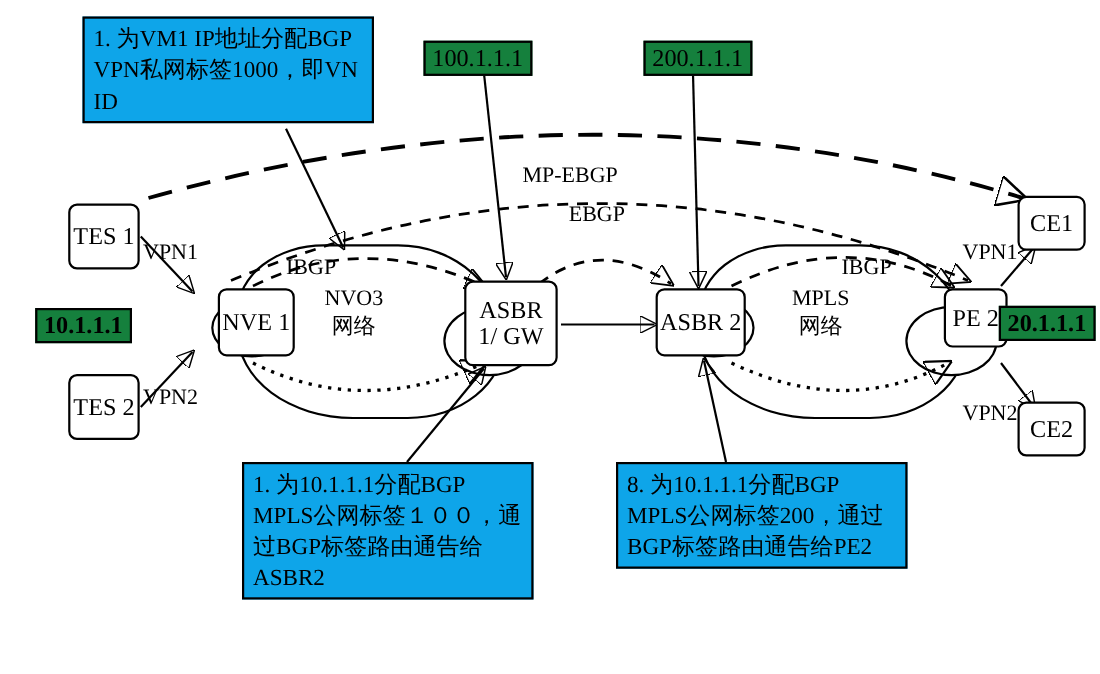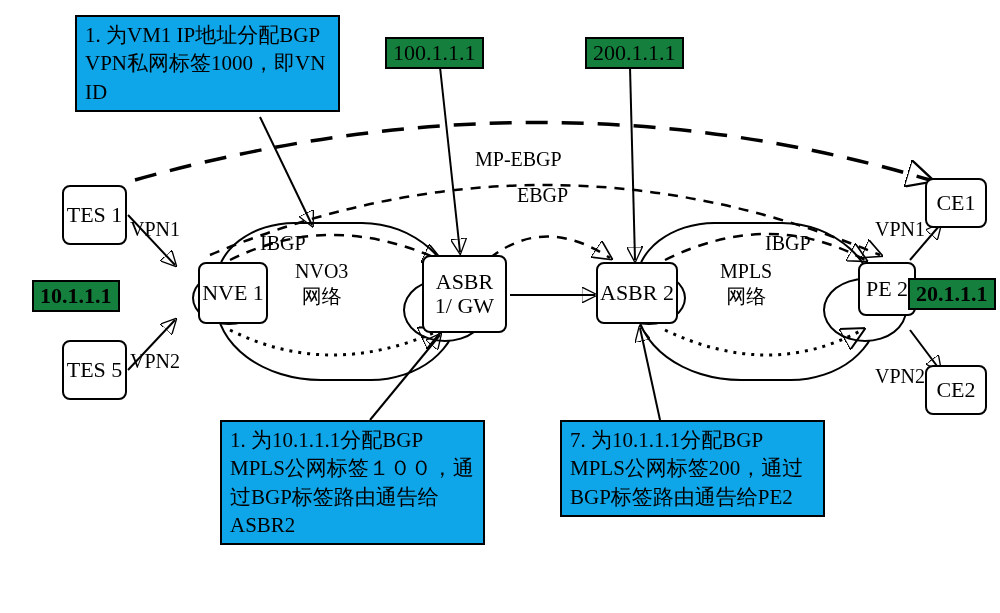--- a/index.html
+++ b/index.html
@@ -99,36 +99,36 @@
 
   <div class="cloud" style="left:215px; top:222px; width:240px; height:155px;"></div>
   <div class="cloud" style="left:635px; top:222px; width:240px; height:155px;"></div>
 
   <div class="lbl" style="left:295px; top:260px; text-align:center; white-space:pre;">NVO3
 网络</div>
   <div class="lbl" style="left:720px; top:260px; text-align:center; white-space:pre;">MPLS
 网络</div>
 
   <div class="node" style="left:62px; top:185px; width:65px; height:60px;">TES 1</div>
-  <div class="node" style="left:62px; top:340px; width:65px; height:60px;">TES 5</div>
+  <div class="node" style="left:62px; top:340px; width:65px; height:60px;">TES 2</div>
   <div class="node" style="left:173px; top:262px; width:70px; height:62px;margin-left:25px;">NVE 1</div>
   <div class="node" style="left:422px; top:255px; width:85px; height:78px;">ASBR 1/ GW</div>
   <div class="node" style="left:596px; top:262px; width:82px; height:62px;">ASBR 2</div>
   <div class="node" style="left:858px; top:262px; width:58px; height:54px;">PE 2</div>
   <div class="node" style="left:925px; top:178px; width:62px; height:50px;">CE1</div>
   <div class="node" style="left:925px; top:365px; width:62px; height:50px;">CE2</div>
 
   <div class="ipbox bold" style="left:32px; top:280px;">10.1.1.1</div>
   <div class="ipbox" style="left:385px; top:37px;">100.1.1.1</div>
   <div class="ipbox" style="left:585px; top:37px;">200.1.1.1</div>
   <div class="ipbox bold" style="left:908px; top:278px;">20.1.1.1</div>
 
   <div class="note" style="left:75px; top:15px; width:245px;">1. 为VM1 IP地址分配BGP VPN私网标签1000，即VN ID</div>
   <div class="note" style="left:220px; top:420px; width:245px;">1. 为10.1.1.1分配BGP MPLS公网标签１００，通过BGP标签路由通告给ASBR2</div>
-  <div class="note" style="left:560px; top:420px; width:245px;">7. 为10.1.1.1分配BGP MPLS公网标签200，通过BGP标签路由通告给PE2</div>
+  <div class="note" style="left:560px; top:420px; width:245px;">8. 为10.1.1.1分配BGP MPLS公网标签200，通过BGP标签路由通告给PE2</div>
 
   <div class="lbl" style="left:475px; top:148px;">MP-EBGP</div>
   <div class="lbl" style="left:517px; top:184px;">EBGP</div>
   <div class="lbl" style="left:260px; top:232px;">IBGP</div>
   <div class="lbl" style="left:765px; top:232px;">IBGP</div>
   <div class="lbl" style="left:130px; top:218px;">VPN1</div>
   <div class="lbl" style="left:130px; top:350px;">VPN2</div>
   <div class="lbl" style="left:875px; top:218px;">VPN1</div>
   <div class="lbl" style="left:875px; top:365px;">VPN2</div>
 

